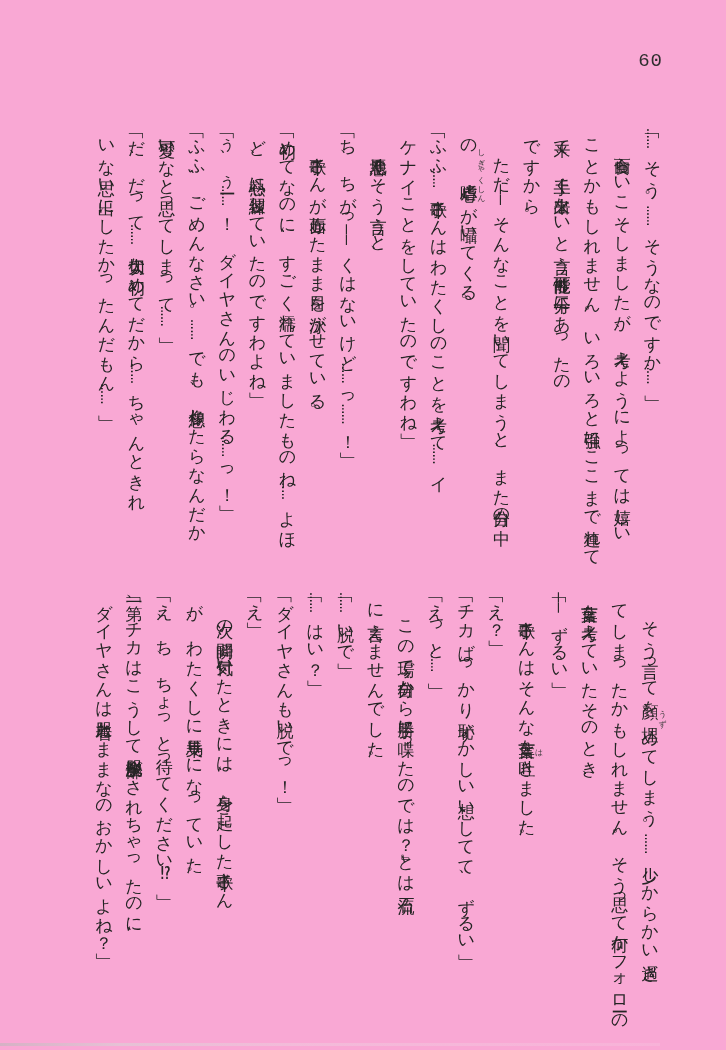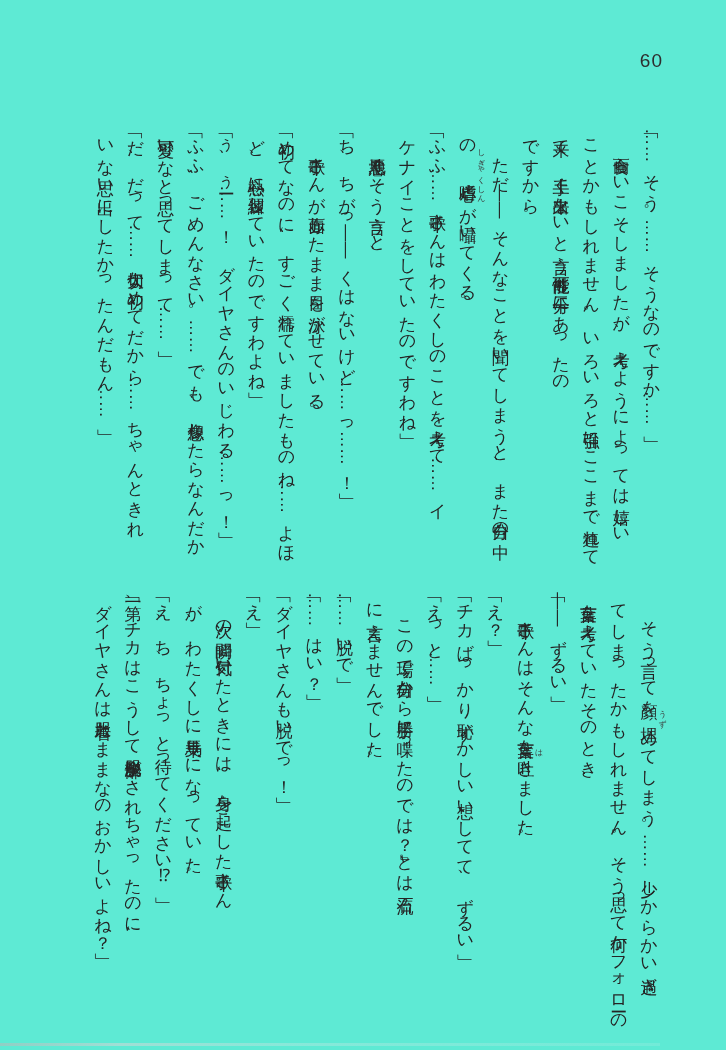--- a/index.html
+++ b/index.html
@@ -4,23 +4,23 @@
 <style>
   html, body {
     margin: 0;
     padding: 0;
     background: #ffffff;
   }
   .page {
     position: relative;
     width: 726px;
     height: 1050px;
-    background: #5eead4;
+    background: #f9a8d4;
     overflow: hidden;
-    font-family: Liberation Sans, sans-serif;
+    font-family: Liberation Mono, monospace;
     color: #232323;
   }
   .page-number {
     position: absolute;
     top: 50px;
     right: 63px;
     font-size: 19px;
     letter-spacing: 1px;
     color: #2e2e2e;
   }

